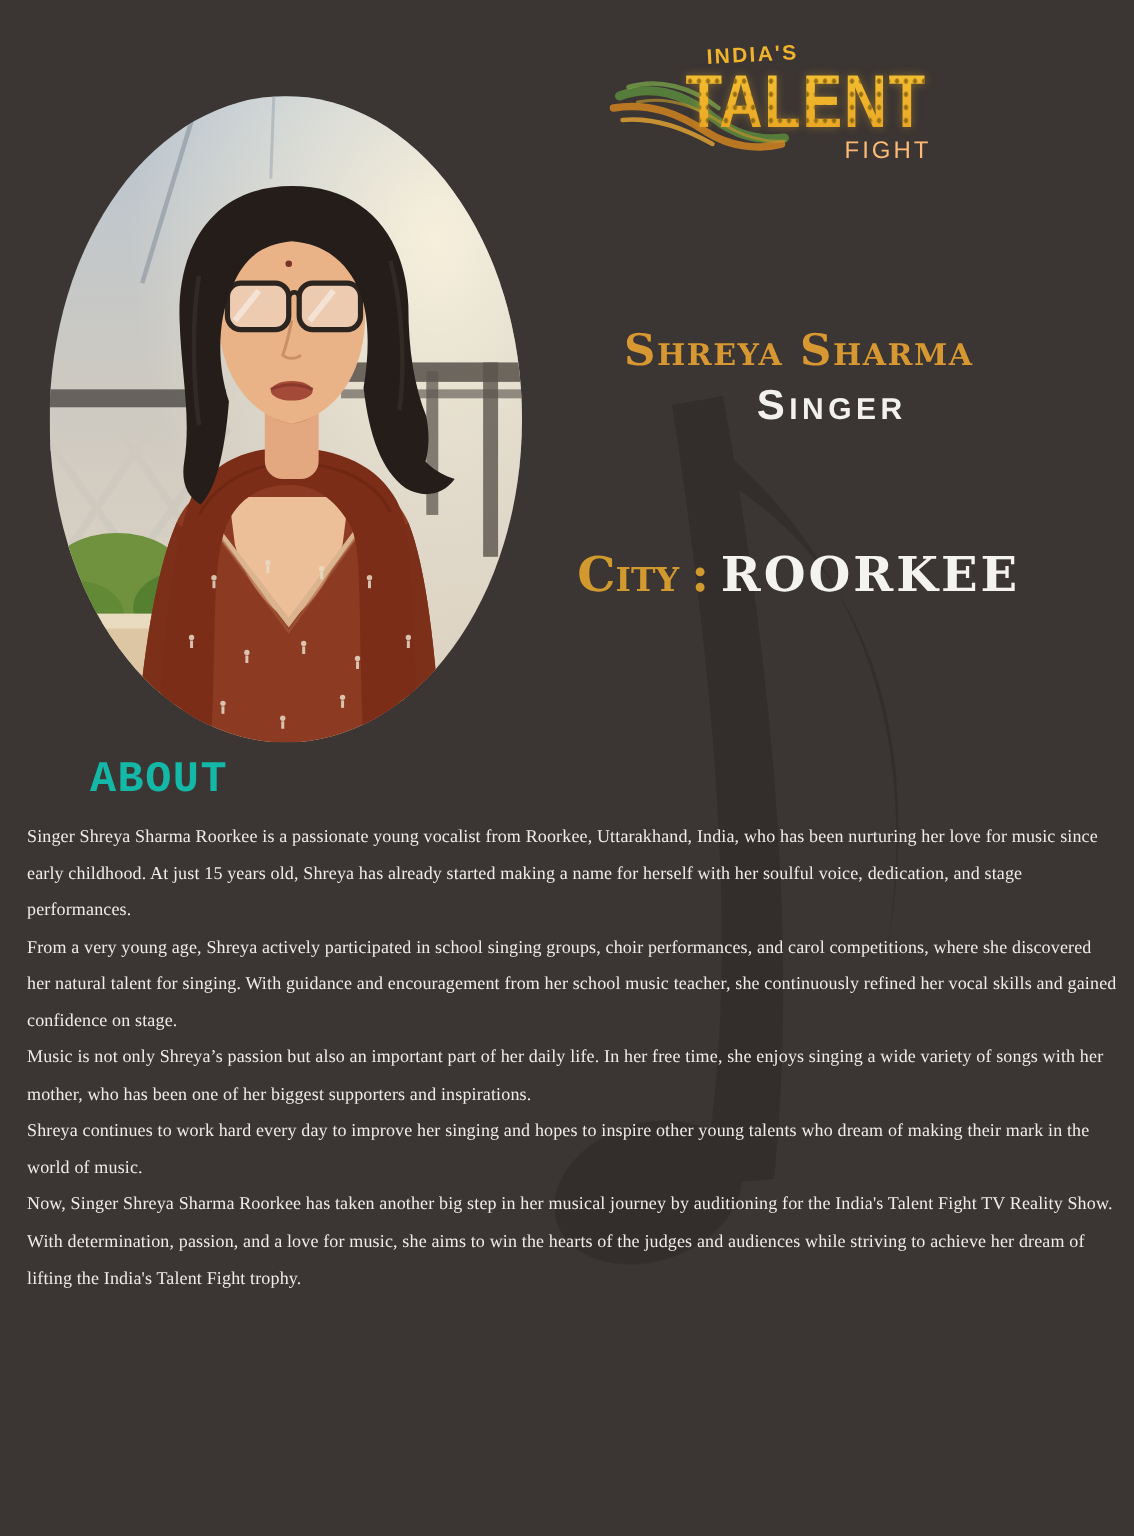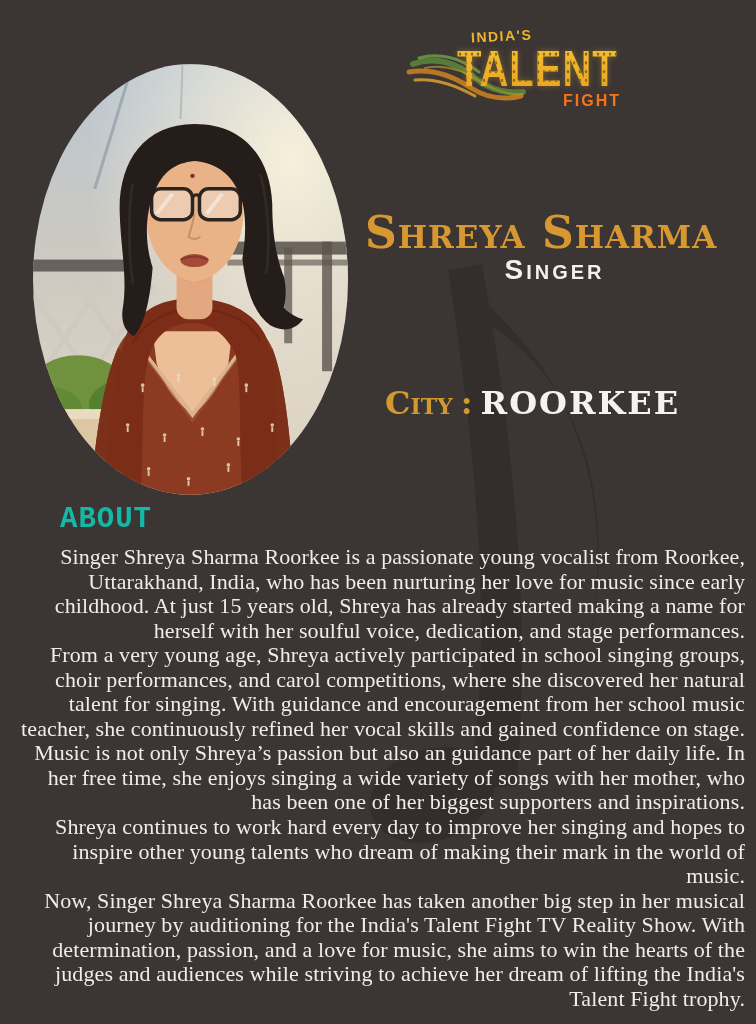--- a/index.html
+++ b/index.html
@@ -43,59 +43,58 @@
   @supports ((-webkit-background-clip:text) or (background-clip:text)){
     .logo-talent{
       background:radial-gradient(circle,#7a5a10 1.2px,rgba(122,90,16,0) 1.6px) 0 0/6px 7px,
                  linear-gradient(#f7c737,#e59c1e);
       -webkit-background-clip:text;background-clip:text;
       color:transparent;
     }
   }
   .logo-fight{
     position:absolute;left:106px;top:64px;
-    font-family:"Liberation Sans",sans-serif;font-weight:bold;
-    font-size:16px;letter-spacing:2px;color:#f97316;
+    font-family:"Liberation Sans",sans-serif;font-weight:normal;
+    font-size:16px;letter-spacing:2px;color:#fdba74;
   }
 
   
   .name-block{position:absolute;left:365px;top:212px;width:335px;text-align:center;}
   .contestant-name{
     font-family:"DejaVu Serif",serif;font-weight:bold;
-    font-variant:small-caps;font-size:44px;line-height:42px;
+    font-variant:small-caps;font-size:29px;line-height:42px;
     color:#d89831;letter-spacing:1px;white-space:nowrap;
   }
   .contestant-role{
     font-family:Liberation Sans, sans-serif;font-weight:bold;
     font-variant:small-caps;font-size:28px;line-height:32px;
     color:#f3f1ef;letter-spacing:3px;
     transform:translateX(22px);
   }
 
   
   .city-row{
-    position:absolute;left:365px;top:384px;width:335px;text-align:center;
+    position:absolute;left:365px;top:364px;width:335px;text-align:center;
     font-family:"DejaVu Serif",serif;font-weight:bold;font-size:32px;
     white-space:nowrap;
   }
   .city-label{font-variant:small-caps;color:#d29a2e;}
   .city-sep{color:#d29a2e;padding:0 8px;}
   .city-value{color:#f5f3f1;letter-spacing:2px;}
 
   
   .about-heading{
     position:absolute;left:60px;top:503px;margin:0;
     font-family:Liberation Mono, monospace;font-weight:bold;
     font-size:29px;color:#14b8a6;letter-spacing:1px;
   }
   .about-body{
     position:absolute;left:18px;top:545px;width:727px;
-    font-size:22px;line-height:24.55px;color:#efeceA;
+    font-size:12px;line-height:24.55px;color:#efeceA;
     letter-spacing:0.1px;
-    text-align:right;
   }
   .about-body p{margin:0;}
 </style>
 </head>
 <body>
 
 <div class="page">
 
   <svg class="watermark" viewBox="0 0 340 680">
     <g fill="#000000" opacity="0.13">
@@ -235,18 +234,18 @@
   </div>
 
   <div class="city-row">
     <span class="city-label">City</span><span class="city-sep">:</span><span class="city-value">ROORKEE</span>
   </div>
 
   <h2 class="about-heading">ABOUT</h2>
   <div class="about-body">
       <p>Singer Shreya Sharma Roorkee is a passionate young vocalist from Roorkee, Uttarakhand, India, who has been nurturing her love for music since early childhood. At just 15 years old, Shreya has already started making a name for herself with her soulful voice, dedication, and stage performances.</p>
       <p>From a very young age, Shreya actively participated in school singing groups, choir performances, and carol competitions, where she discovered her natural talent for singing. With guidance and encouragement from her school music teacher, she continuously refined her vocal skills and gained confidence on stage.</p>
-      <p>Music is not only Shreya’s passion but also an guidance part of her daily life. In her free time, she enjoys singing a wide variety of songs with her mother, who has been one of her biggest supporters and inspirations.</p>
+      <p>Music is not only Shreya’s passion but also an important part of her daily life. In her free time, she enjoys singing a wide variety of songs with her mother, who has been one of her biggest supporters and inspirations.</p>
       <p>Shreya continues to work hard every day to improve her singing and hopes to inspire other young talents who dream of making their mark in the world of music.</p>
       <p>Now, Singer Shreya Sharma Roorkee has taken another big step in her musical journey by auditioning for the India's Talent Fight TV Reality Show. With determination, passion, and a love for music, she aims to win the hearts of the judges and audiences while striving to achieve her dream of lifting the India's Talent Fight trophy.</p>
     </div>
 
 </div>
 
 </body></html>

